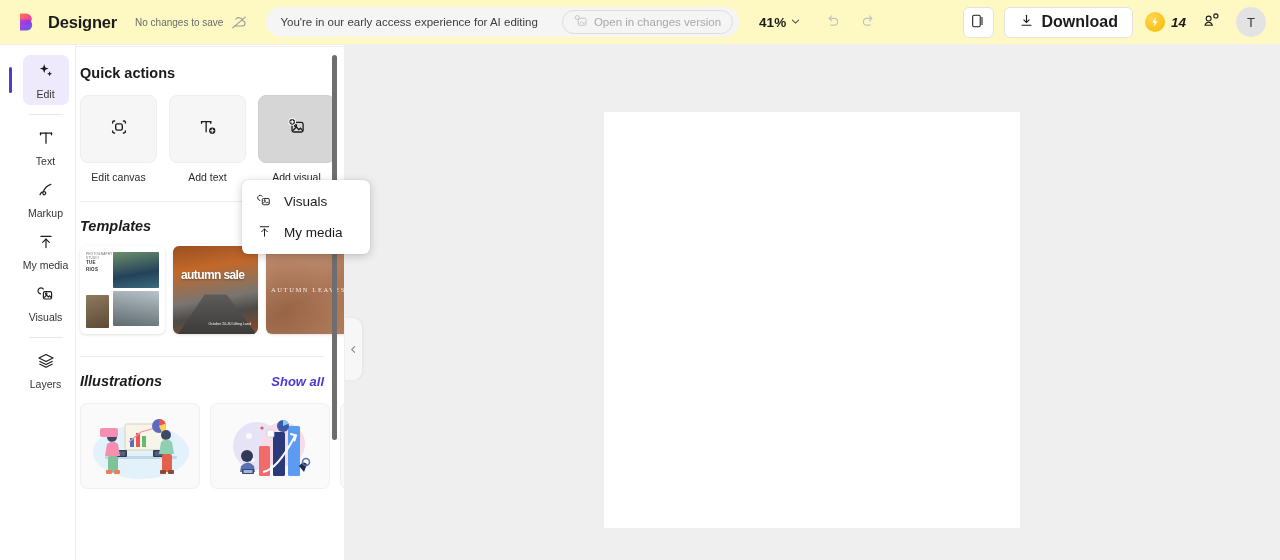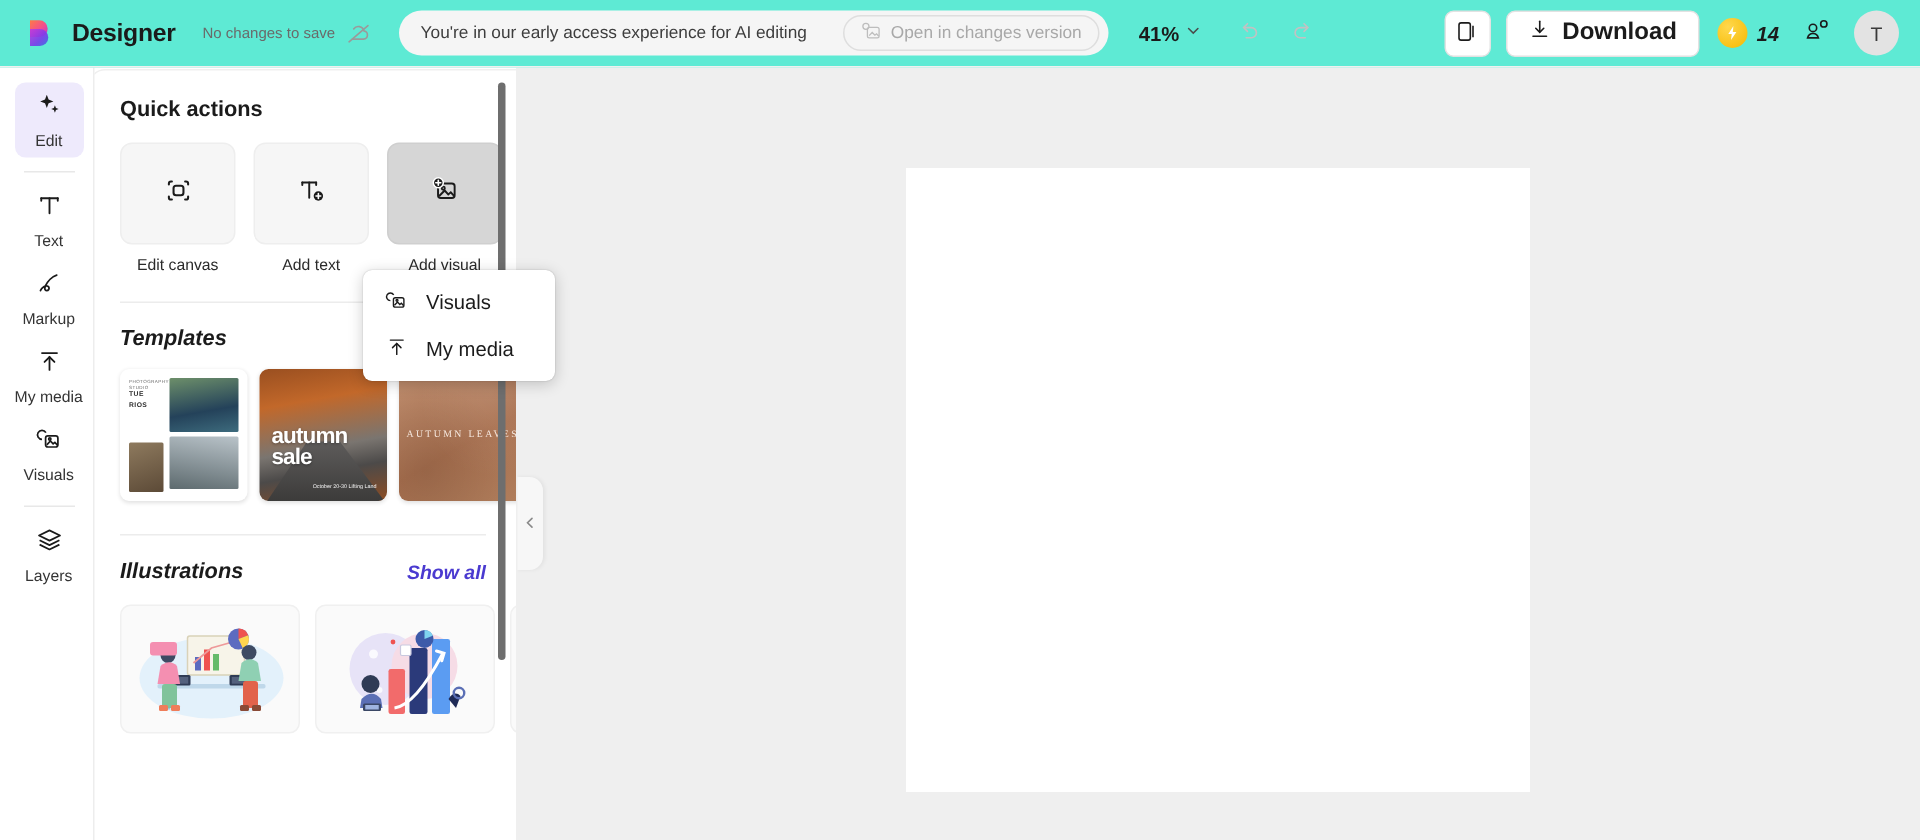--- a/index.html
+++ b/index.html
@@ -8,21 +8,21 @@
     font-family: "Liberation Sans", sans-serif;
     background: #ffffff;
     overflow: hidden;
   }
   #app { position: relative; width: 1280px; height: 560px; }
 
   
   .header {
     position: absolute; top: 0; left: 0;
     width: 1280px; height: 45px;
-    background: #5eead4;
+    background: #fef9c3;
     display: flex; align-items: center;
     border-bottom: 1px solid #f0f0f0;
     z-index: 30;
   }
   .brand { display: flex; align-items: center; margin-left: 16px; gap: 10px; }
   .logo-mark { width: 22px; height: 22px; position: relative; }
   .brand-name { font-size: 16.5px; font-weight: bold; color: #1b1b1b; letter-spacing: -0.2px; }
   .save-state { display: flex; align-items: center; gap: 7px; margin-left: 18px; }
   .save-text { font-size: 10px; color: #6a6a6a; }
   .cloud-off-icon { width: 18px; height: 18px; display:block; }
@@ -73,21 +73,21 @@
   }
   .credit-count { font-size: 13.5px; font-weight: 700; color: #1b1b1b; font-style: italic; }
   .avatar {
     width: 30px; height: 30px; border-radius: 50%; background: #e3e3e3;
     display: flex; align-items: center; justify-content: center;
     font-size: 13px; color: #3a3a3a; cursor: pointer;
   }
 
   
   .rail {
-    position: absolute; top: 45px; left: 3px; width: 60px; height: 515px;
+    position: absolute; top: 45px; left: 16px; width: 60px; height: 515px;
     background: #ffffff; border-right: 1px solid #ededed;
     display: flex; flex-direction: column; align-items: center;
     padding-top: 10px; z-index: 20;
   }
   .rail-item {
     width: 46px; height: 50px; border-radius: 7px;
     display: flex; flex-direction: column; align-items: center; justify-content: center;
     gap: 4px; cursor: pointer; margin-bottom: 2px; position: relative;
   }
   .rail-item.active { background: #eeeafc; }
@@ -145,22 +145,22 @@
   
   .t2 {
     background: linear-gradient(170deg,#9a4f20 0%,#c2682a 26%,#7a7570 58%,#4c4a49 74%,#8d4d24 100%);
   }
   .t2 .road {
     position: absolute; left: 6%; right: 2%; bottom: 0; height: 45%;
     background: linear-gradient(180deg,#5e5c5b,#3c3b3a);
     clip-path: polygon(34% 0, 62% 0, 100% 100%, 0 100%);
   }
   .t2 .t2txt {
-    position: absolute; left: 8px; top: 38px; color: #fff;
-    font-size: 15px; font-weight: 900; line-height: .95; letter-spacing: -0.6px;
+    position: absolute; left: 8px; top: 24px; color: #fff;
+    font-size: 12px; font-weight: 900; line-height: .95; letter-spacing: -0.6px;
     text-shadow: 0 1px 2px rgba(0,0,0,.35);
   }
   .t2 .t2sub {
     position: absolute; right: 7px; bottom: 7px; color: #fff;
     font-size: 3.6px; text-align: right; line-height: 1.7; opacity: .95;
   }
 
   
   .t3 { background: linear-gradient(150deg,#c08f70,#a9704f 55%,#b07e5c); }
   .t3 .t3txt {

